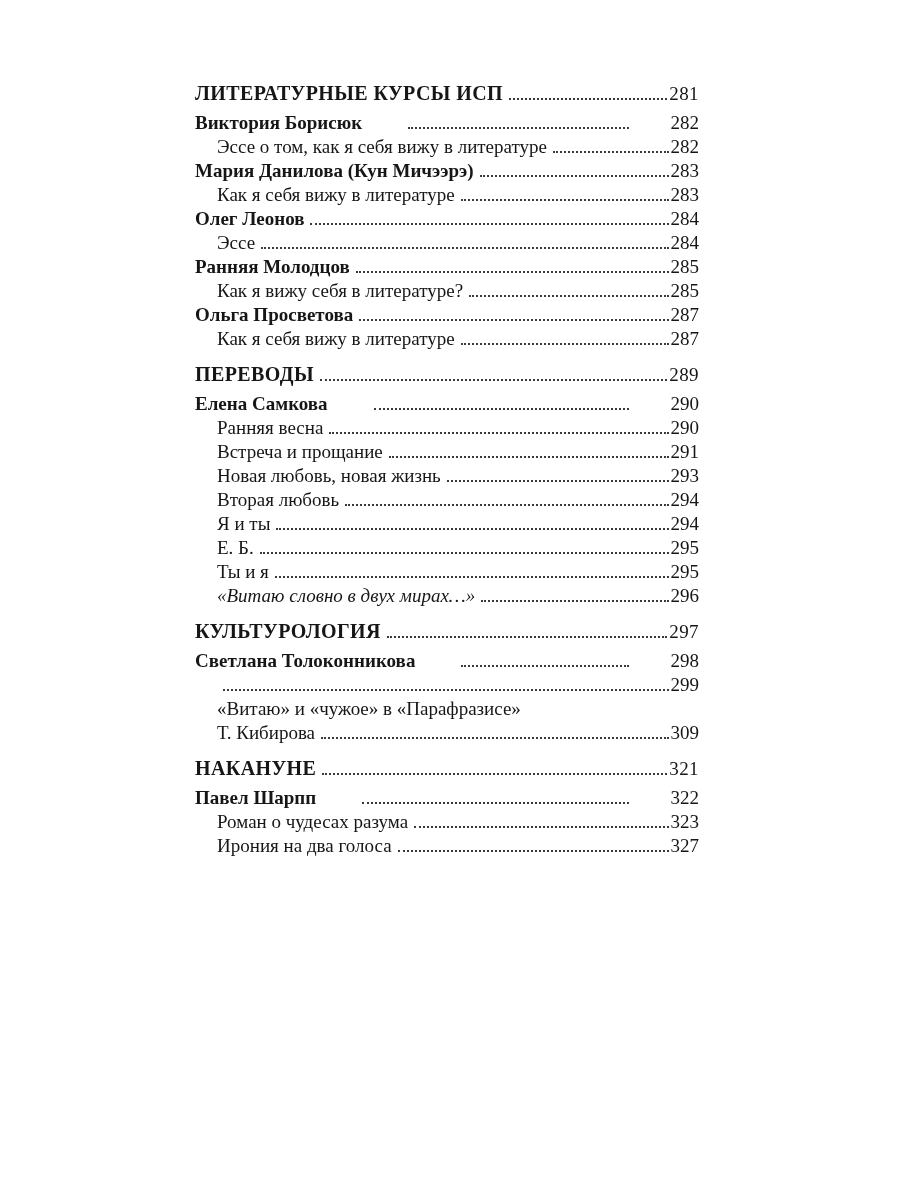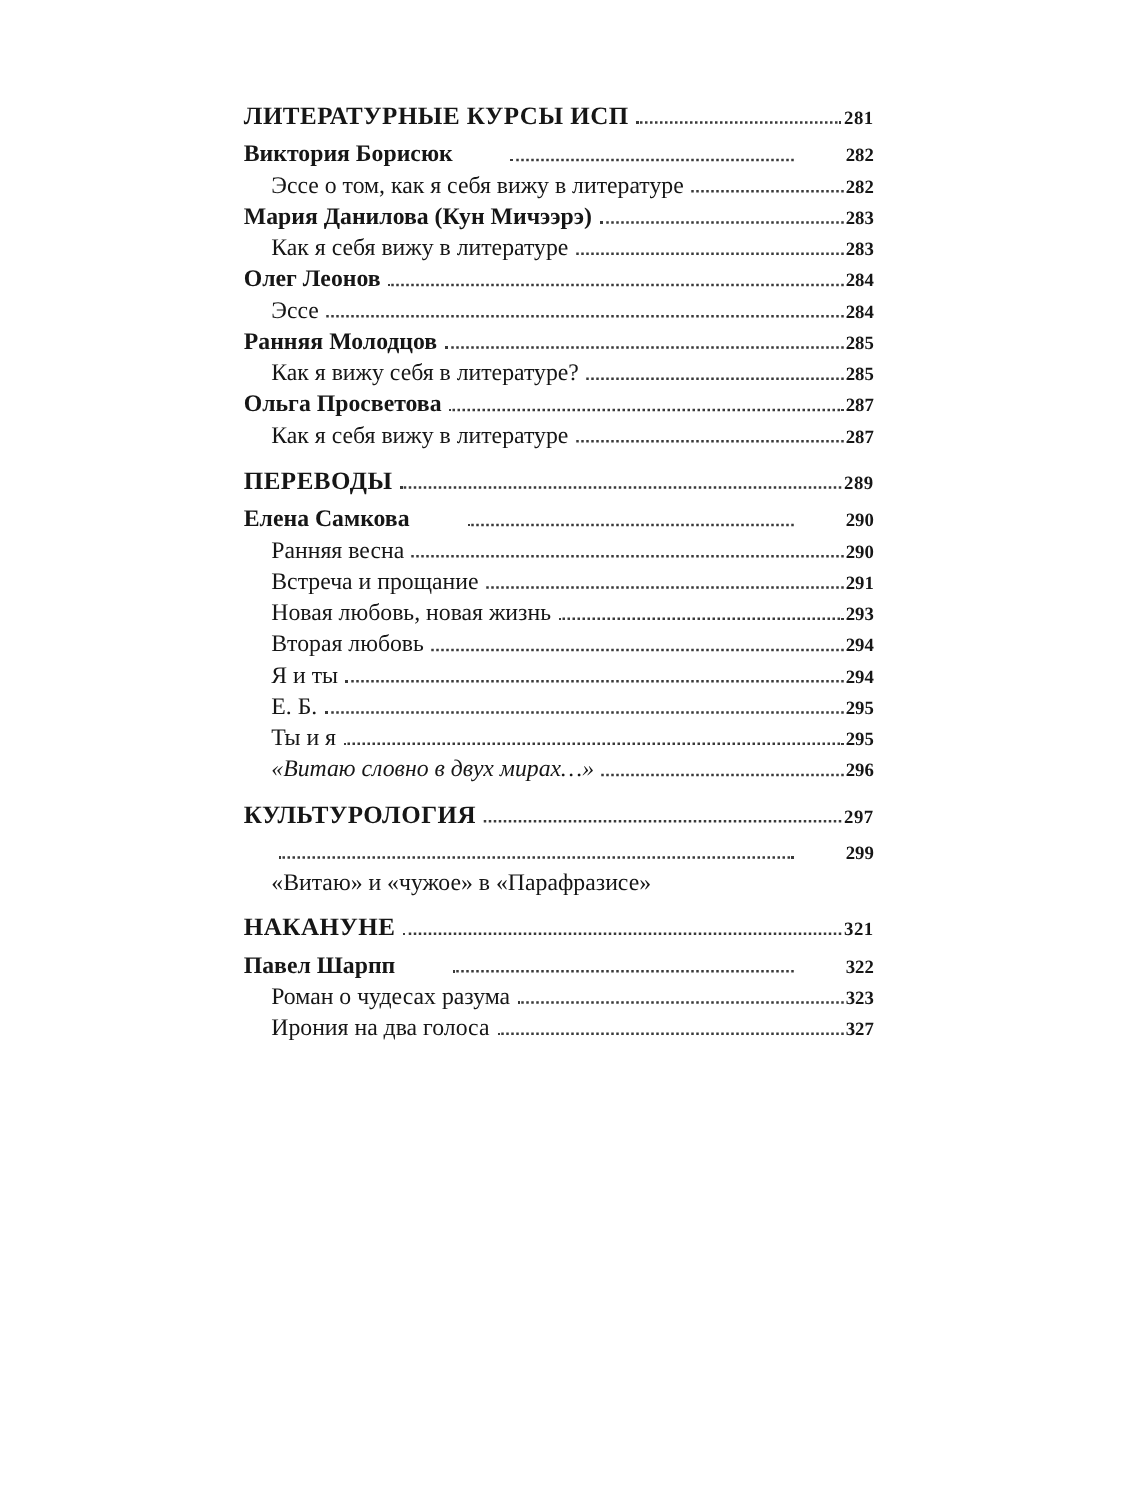--- a/index.html
+++ b/index.html
@@ -50,22 +50,22 @@
   }
   .item-italic .title { font-style: italic; }
   .title { white-space: nowrap; }
   .leader {
     flex: 1 1 auto;
     min-width: 12px;
     border-bottom: 2px dotted #3a3a3a;
     margin: 0 2px 0 6px;
   }
   .pagenum {
-    font-weight: bold;
-    font-size: 15px;
+    font-weight: normal;
+    font-size: 19px;
   }
 </style>
 </head>
 <body>
 
 <div class="page">
   <div class="toc">
       <div class="row section">
     <span class="title">ЛИТЕРАТУРНЫЕ КУРСЫ ИСП</span>
     <span class="leader"></span>
@@ -169,27 +169,37 @@
       <div class="row item-italic">
     <span class="title">«Витаю словно в двух мирах…»</span>
     <span class="leader"></span>
     <span class="pagenum">296</span>
   </div>
       <div class="row section">
     <span class="title">КУЛЬТУРОЛОГИЯ</span>
     <span class="leader"></span>
     <span class="pagenum">297</span>
   </div>
+      <div class="row author">
+    <span class="title">Светлана Толоконникова</span>
+    <span class="leader"></span>
+    <span class="pagenum">298</span>
+  </div>
       <div class="row item">
     <span class="leader"></span>
     <span class="pagenum">299</span>
   </div>
       <div class="row item">
     <span class="title">«Витаю» и «чужое» в «Парафразисе»</span>
 
+  </div>
+      <div class="row item">
+    <span class="title">Т. Кибирова</span>
+    <span class="leader"></span>
+    <span class="pagenum">309</span>
   </div>
       <div class="row section">
     <span class="title">НАКАНУНЕ</span>
     <span class="leader"></span>
     <span class="pagenum">321</span>
   </div>
       <div class="row author">
     <span class="title">Павел Шарпп</span>
     <span class="leader"></span>
     <span class="pagenum">322</span>

